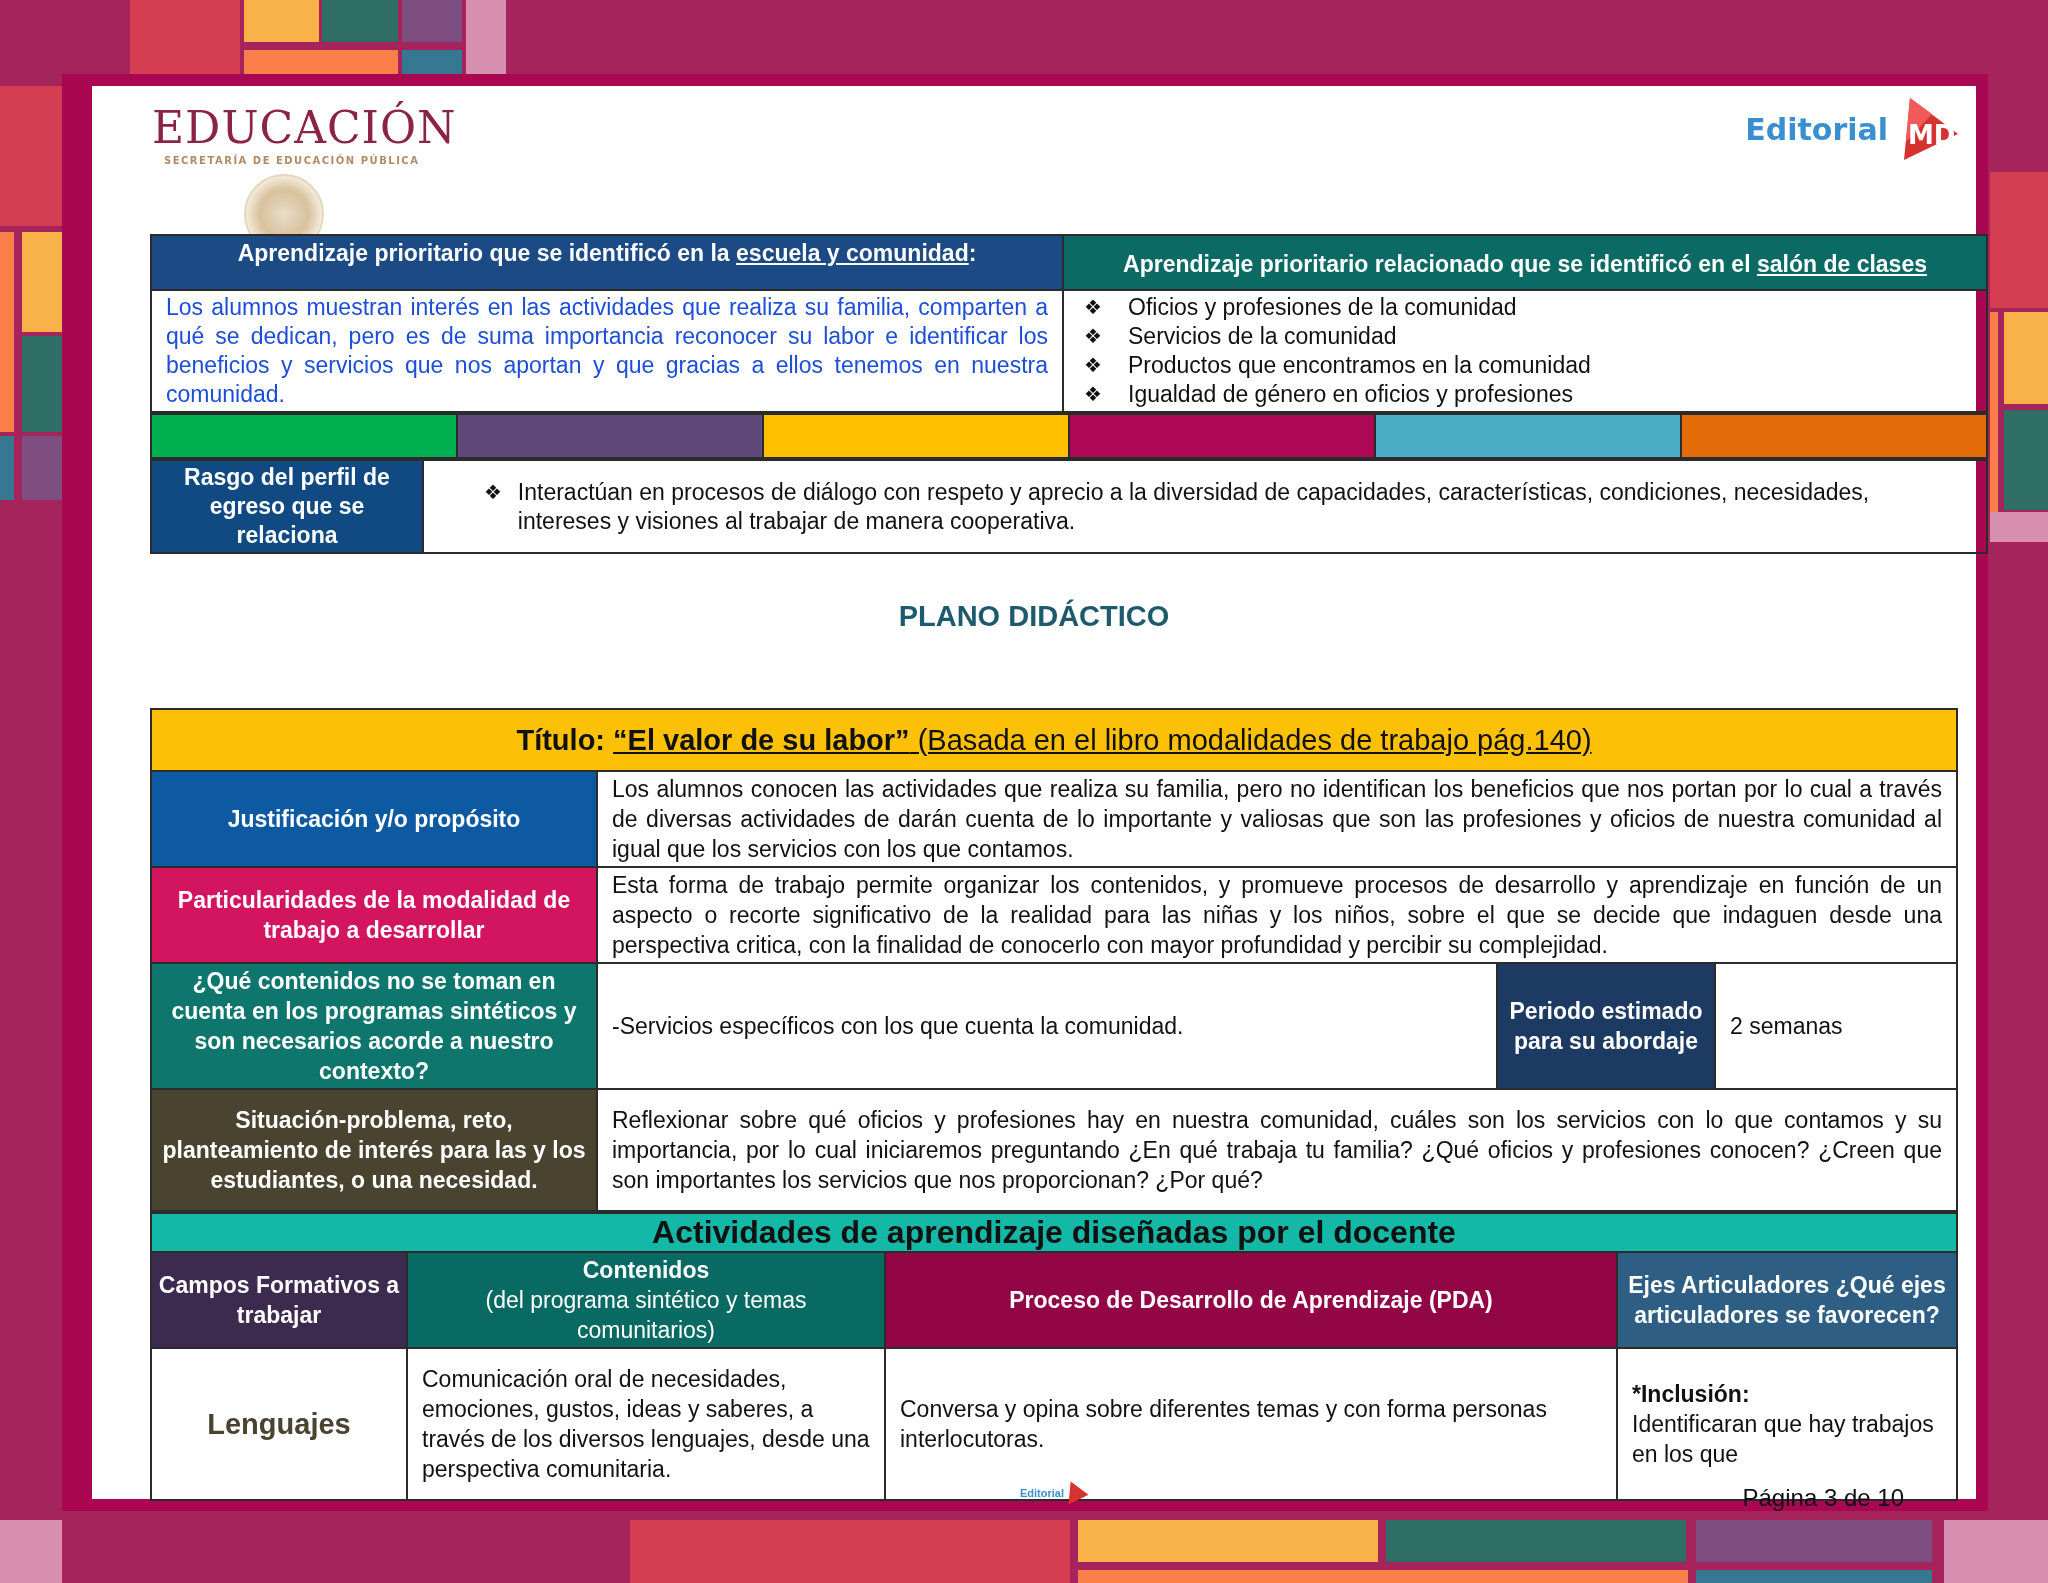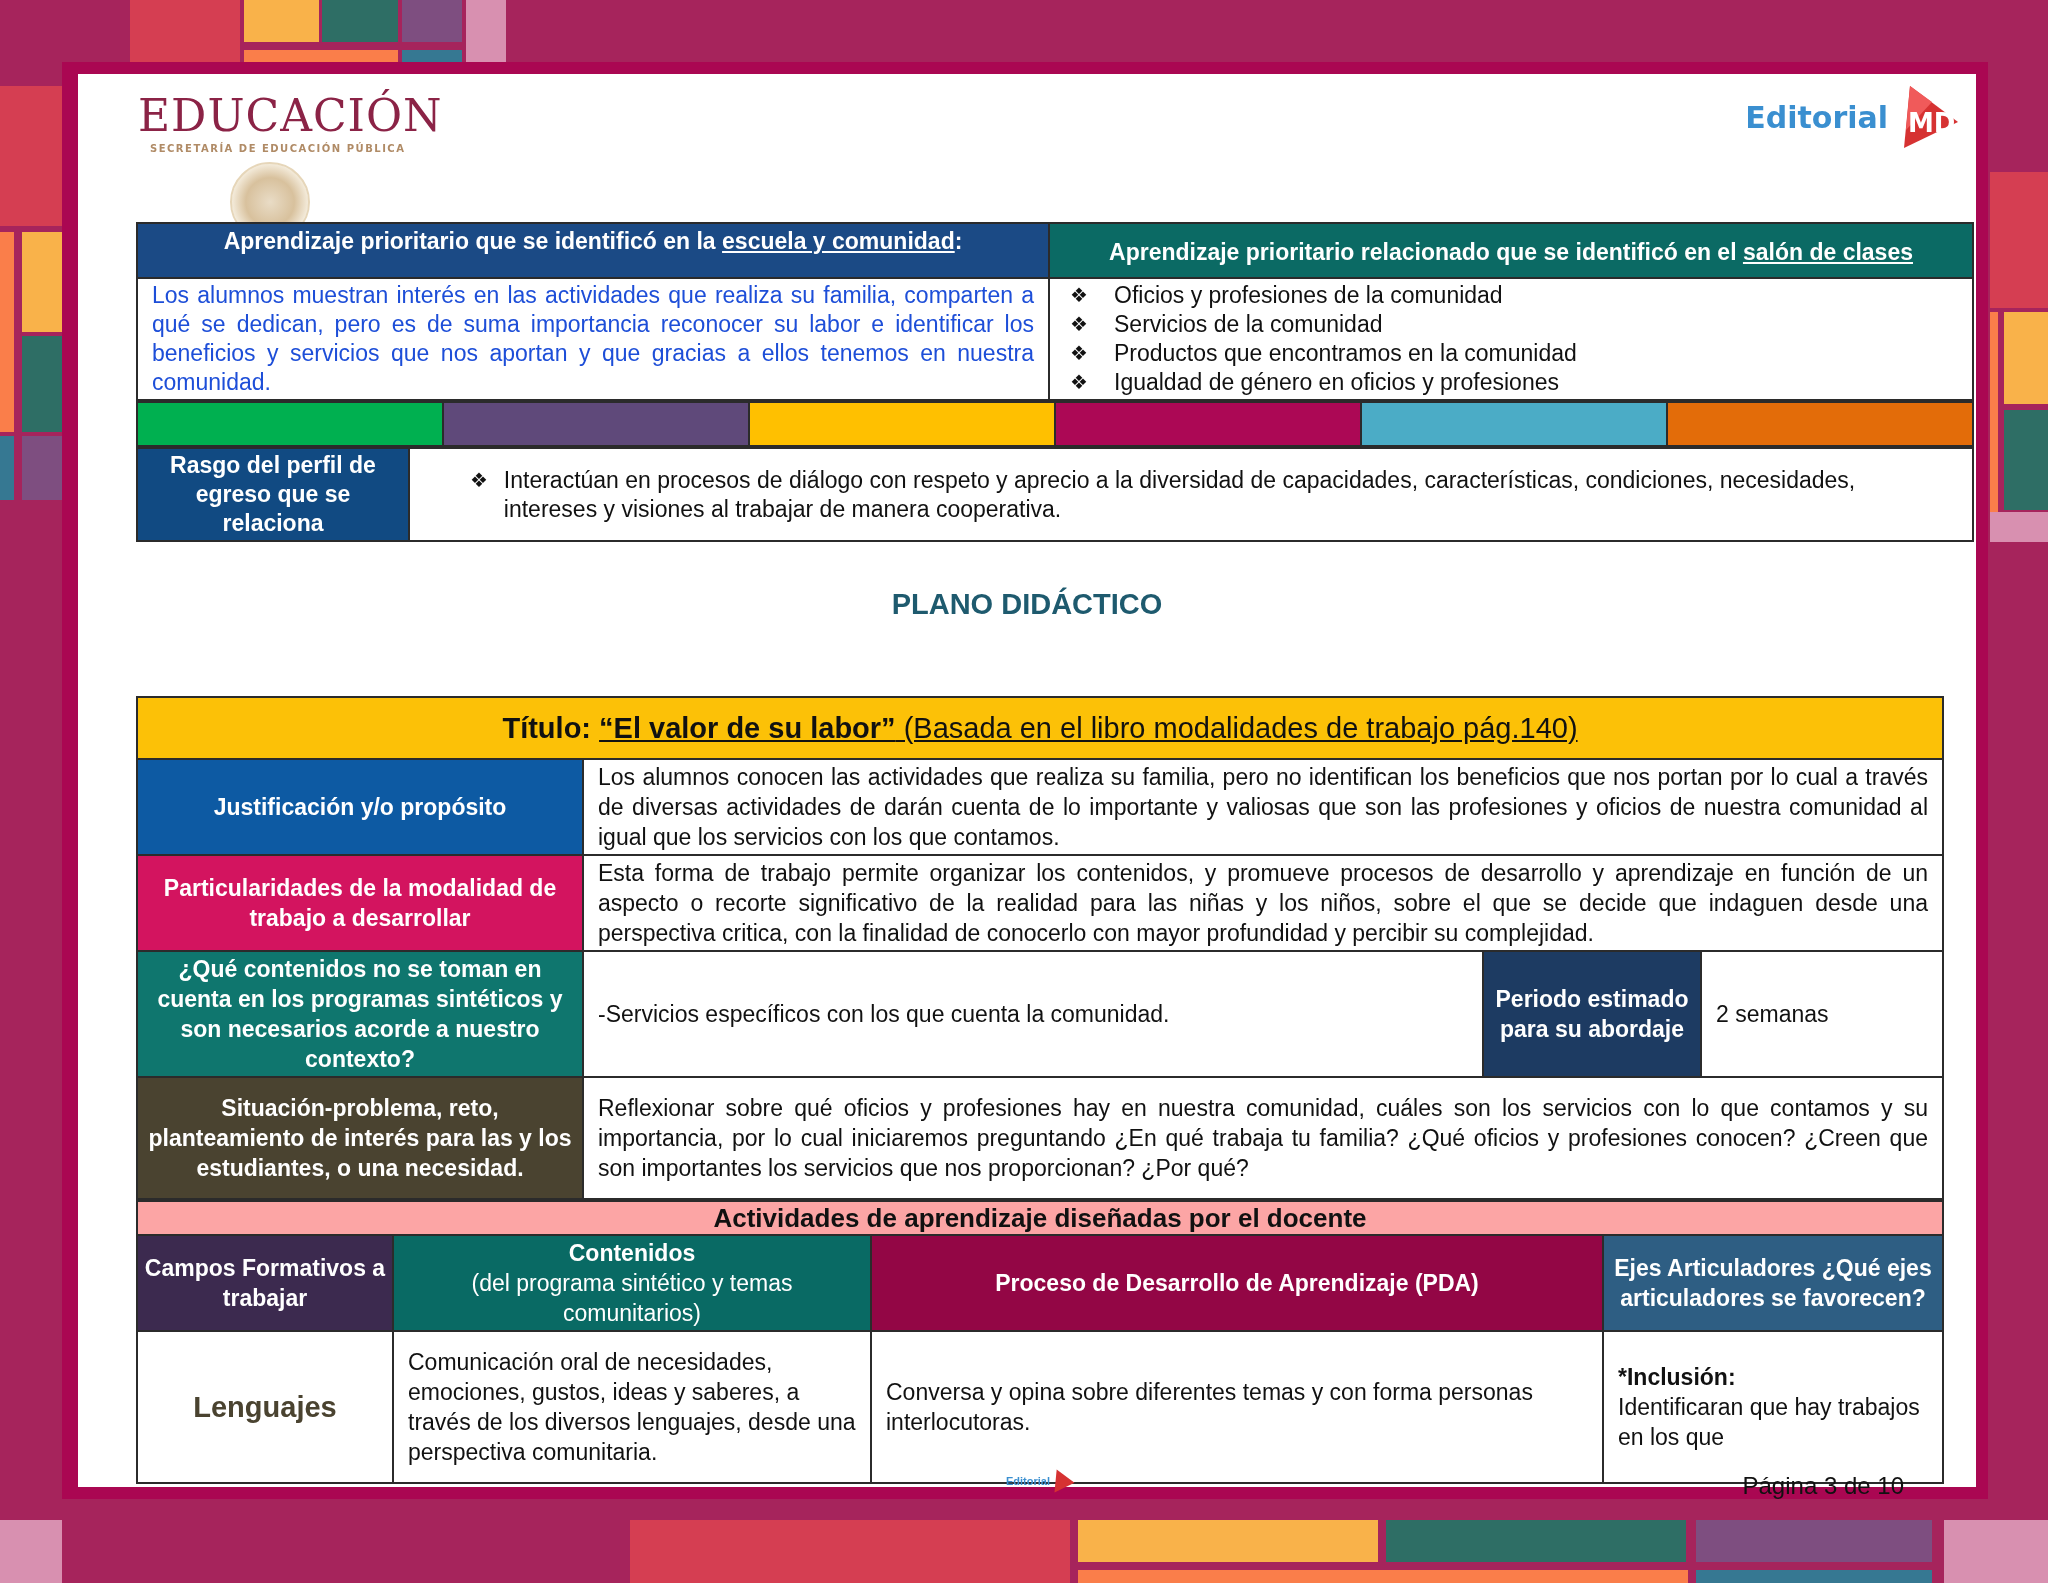--- a/index.html
+++ b/index.html
@@ -2,22 +2,22 @@
 <html><head>
 <meta charset="utf-8">
 <style>
   * { box-sizing: border-box; margin: 0; padding: 0; }
   html, body { width: 2048px; height: 1583px; overflow: hidden; }
   body { position: relative; background: #a6245c; font-family: "Liberation Sans", sans-serif; }
 
   
   .bg { position: absolute; }
   .page-frame {
-    position: absolute; left: 62px; top: 62px; width: 1926px; height: 1437px;
-    background: #aa0752; padding: 12px 12px 12px 16px;
+    position: absolute; left: 62px; top: 74px; width: 1926px; height: 1437px;
+    background: #aa0752; padding: 12px 12px 12px 30px;
   }
   .page {
     position: relative; width: 100%; height: 100%; background: #ffffff;
   }
 
   
   .logo-sep { position: absolute; left: 60px; top: 16px; }
   .logo-sep .word { font-family: "DejaVu Serif", serif; font-size: 44px; color: #8b2346; letter-spacing: 1px; font-weight: normal; }
   .logo-sep .sub { font-family: "DejaVu Sans", sans-serif; font-size: 10px; color: #b08b66; letter-spacing: 1.5px; margin-top: 2px; margin-left: 12px; font-weight: bold;}
   .logo-sep .seal { width: 80px; height: 80px; border-radius: 50%; margin: 8px 0 0 92px;
@@ -50,21 +50,21 @@
 
   .blk2 { position: absolute; left: 58px; top: 622px; width: 1808px; }
   .title-row td { background: #fcc107; text-align: center; font-size: 29px; color: #111; height: 62px; }
   .lbl { color: #fff; font-weight: bold; font-size: 23px; text-align: center; line-height: 30px; padding: 2px 6px; width: 446px; }
   .cell { font-size: 23px; line-height: 30px; color: #111; padding: 2px 14px; text-align: justify; }
   .c-blue { background: #0d5aa3; }
   .c-pink { background: #d3145f; }
   .c-teal { background: #0f766e; }
   .c-olive { background: #4a4330; }
   .c-navy { background: #1d3b62; }
-  .act-row td { background: #fca5a5; text-align: center; font-size: 26px; font-weight: bold; color: #111; height: 34px; }
+  .act-row td { background: #14b8a6; text-align: center; font-size: 32px; font-weight: bold; color: #111; height: 34px; }
   .h-purple { background: #3c2a4f; }
   .h-teal { background: #096a64; }
   .h-wine { background: #930645; }
   .h-steel { background: #2e5e83; }
   .hh { color: #fff; font-size: 23px; line-height: 30px; text-align: center; padding: 2px 6px; }
   .hh b { font-weight: bold; }
 
   .footer-logo { position: absolute; left: 928px; top: 1394px; display: flex; align-items: center; }
   .footer-logo .txt { font-size: 11px; color: #3a8fd0; font-weight: bold; }
   .footer-logo svg { width: 26px; height: 26px; }

